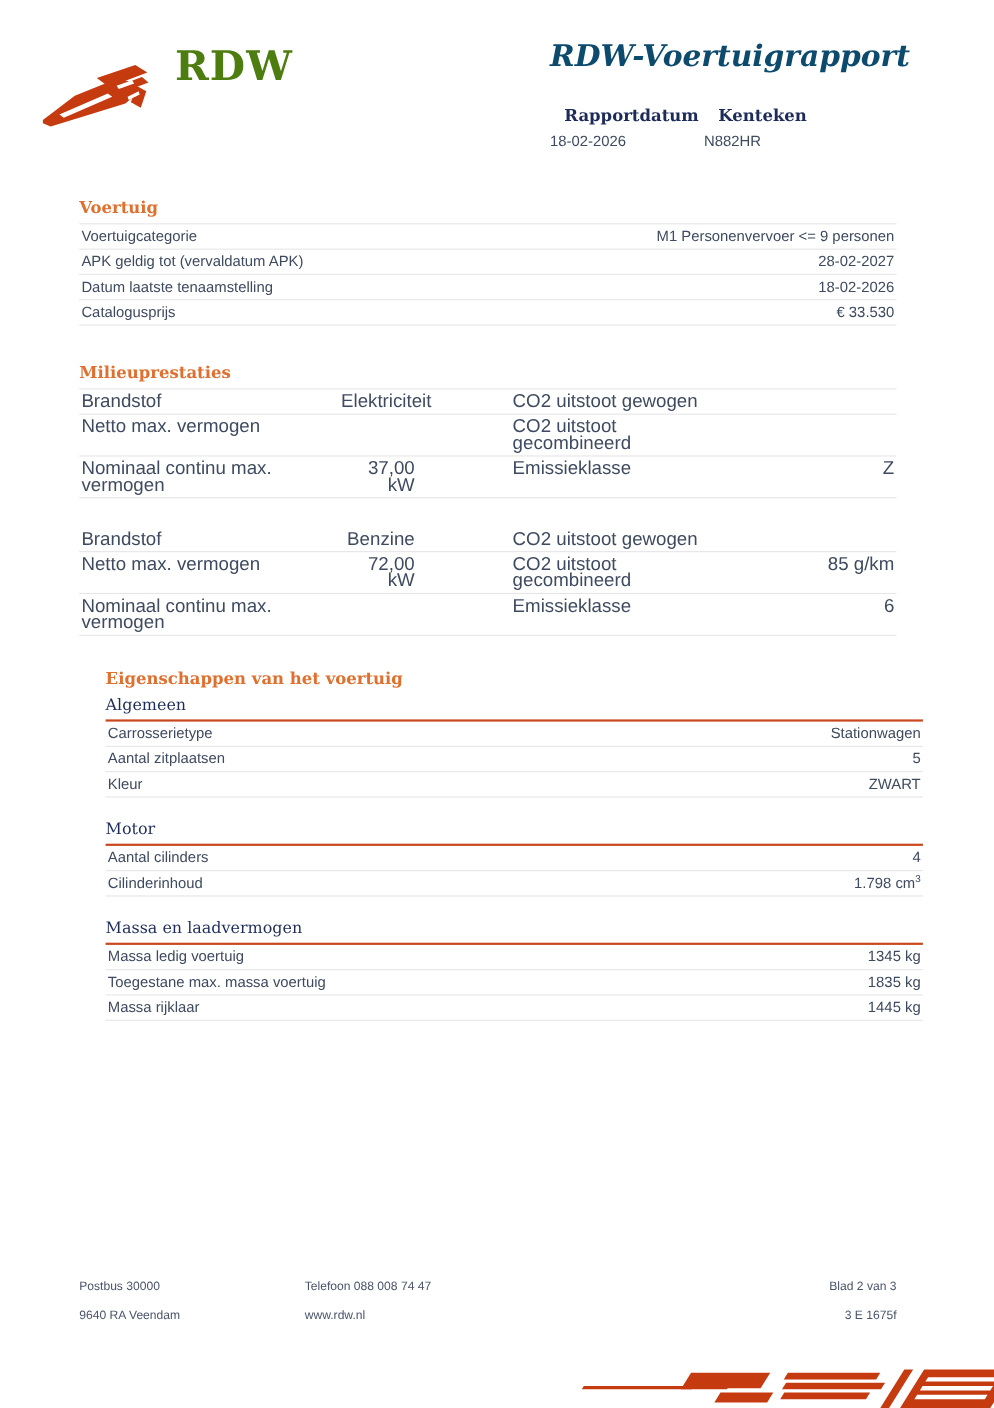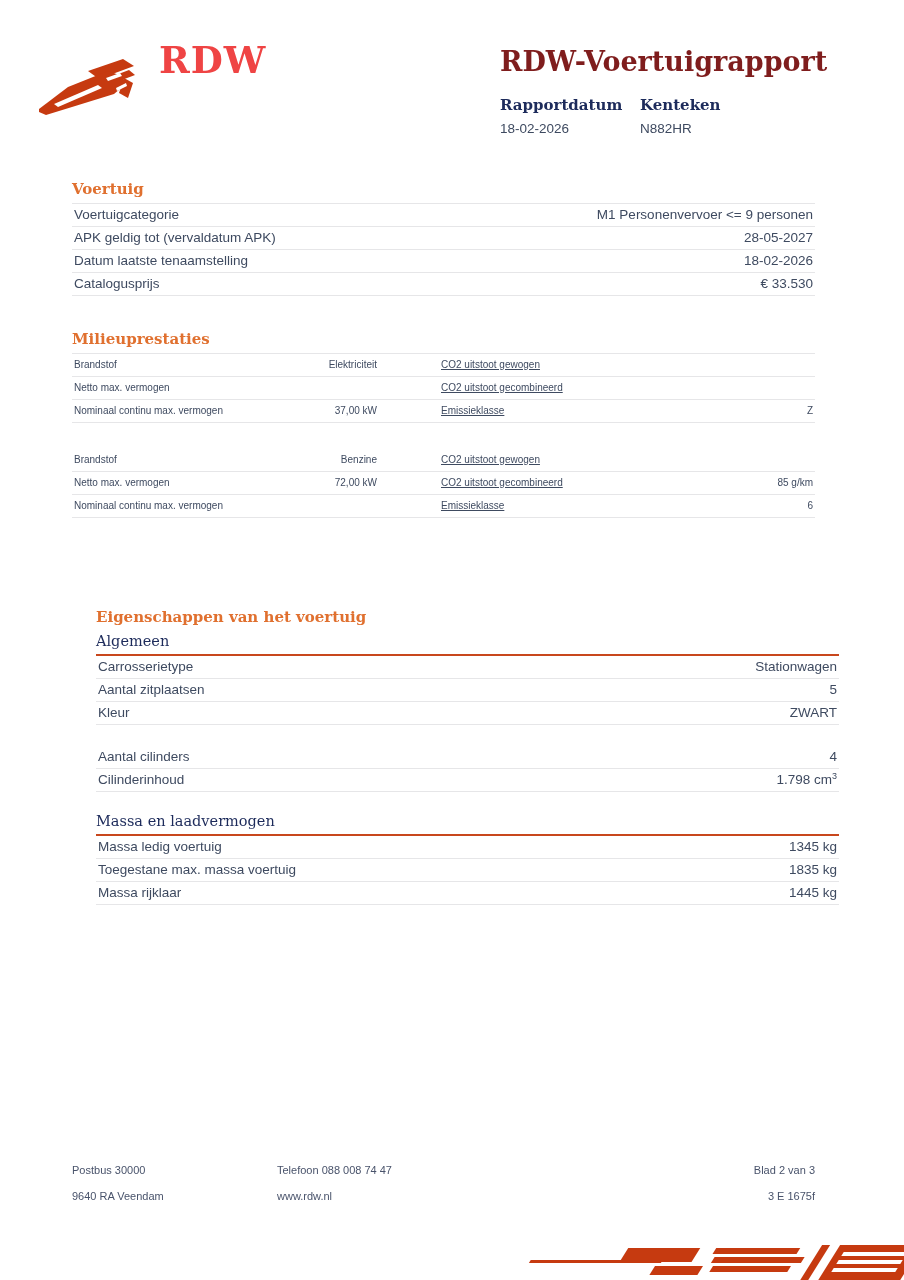--- a/index.html
+++ b/index.html
@@ -7,30 +7,30 @@
   body {
     width:904px; height:1280px; position:relative; overflow:hidden;
     font-family:"Liberation Sans", sans-serif; color:#3E4A60;
   }
 
   
   #logo-icon { position:absolute; left:36px; top:54px; width:116px; height:68px; }
   #logo-text {
     position:absolute; left:159px; top:38px;
     font-family:"DejaVu Serif", serif; font-weight:bold;
-    font-size:37px; color:#ef4444; letter-spacing:1px;
+    font-size:37px; color:#4d7c0f; letter-spacing:1px;
   }
   #doc-title {
-    position:absolute; left:500px; top:46px;
+    position:absolute; left:500px; top:36px;
     font-family:"DejaVu Serif", serif; font-weight:bold;
-    font-size:27px; color:#7f1d1d;
+    font-size:27px; color:#0c4a6e;font-style:italic;
   }
   #report-meta { position:absolute; left:500px; top:96px; display:flex; }
   .meta-col { width:140px; }
-  .meta-label { font-family:"DejaVu Serif", serif; font-weight:bold; font-size:15px; color:#1D2B5B; }
+  .meta-label { font-family:"DejaVu Serif", serif; font-weight:bold; font-size:15px; color:#1D2B5B;margin-left:13px; }
   .meta-value { margin-top:7px; font-size:13.5px; color:#3E4A60; }
 
   
   .content-section { position:absolute; left:72px; width:743px; }
   #sec-voertuig { top:180px; }
   #sec-milieu   { top:330px; }
   #sec-eigen    { top:608px;margin-left:24px; }
 
   .sec-title {
     font-family:"DejaVu Serif", serif; font-weight:bold;
@@ -45,25 +45,25 @@
     font-size:13.5px; line-height:15px;gap:33px;
   }
   .trow .lbl { text-align:left; }
   .trow .val { }
   sup { font-size:9px; vertical-align:super; line-height:0; }
 
   
   .mrow {
     display:flex; align-items:baseline;
     padding:3px 2px 4px 2px; border-bottom:1px solid #E6E6E8;
-    font-size:10px; line-height:15px;
+    font-size:17px; line-height:15px;
   }
   .mrow .ml1 { width:236px; }
   .mrow .mv1 { width:67px; text-align:right; }
-  .mrow .ml2 { margin-left:64px; width:190px;text-decoration:underline; }
+  .mrow .ml2 { margin-left:89px; width:190px; }
   .mrow .mv2 { flex:1; text-align:right; }
   .mblock-gap { height:26px; }
 
   
   .subsection { margin-top:21px; }
   .subsection.first { margin-top:7px; }
   .sub-title {
     font-family:"DejaVu Serif", serif; font-weight:normal;
     font-size:14.5px; color:#1D2B5B;
     padding-bottom:5px; border-bottom:2px solid #C8471D;
@@ -113,21 +113,21 @@
   </div>
 
   <section id="sec-voertuig" class="content-section">
     <h2 class="sec-title">Voertuig</h2>
     <div class="trow">
       <span class="lbl">Voertuigcategorie</span>
       <span class="val">M1 Personenvervoer &lt;= 9 personen</span>
     </div>
     <div class="trow">
       <span class="lbl">APK geldig tot (vervaldatum APK)</span>
-      <span class="val">28-05-2027</span>
+      <span class="val">28-02-2027</span>
     </div>
     <div class="trow">
       <span class="lbl">Datum laatste tenaamstelling</span>
       <span class="val">18-02-2026</span>
     </div>
     <div class="trow">
       <span class="lbl">Catalogusprijs</span>
       <span class="val">€ 33.530</span>
     </div>
   </section>
@@ -193,20 +193,21 @@
         <span class="lbl">Aantal zitplaatsen</span>
         <span class="val">5</span>
       </div>
       <div class="trow">
         <span class="lbl">Kleur</span>
         <span class="val">ZWART</span>
       </div>
     </div>
 
     <div class="subsection">
+      <h3 class="sub-title">Motor</h3>
       <div class="trow">
         <span class="lbl">Aantal cilinders</span>
         <span class="val">4</span>
       </div>
       <div class="trow">
         <span class="lbl">Cilinderinhoud</span>
         <span class="val"><span>1.798 cm</span><sup>3</sup></span>
       </div>
     </div>
 

